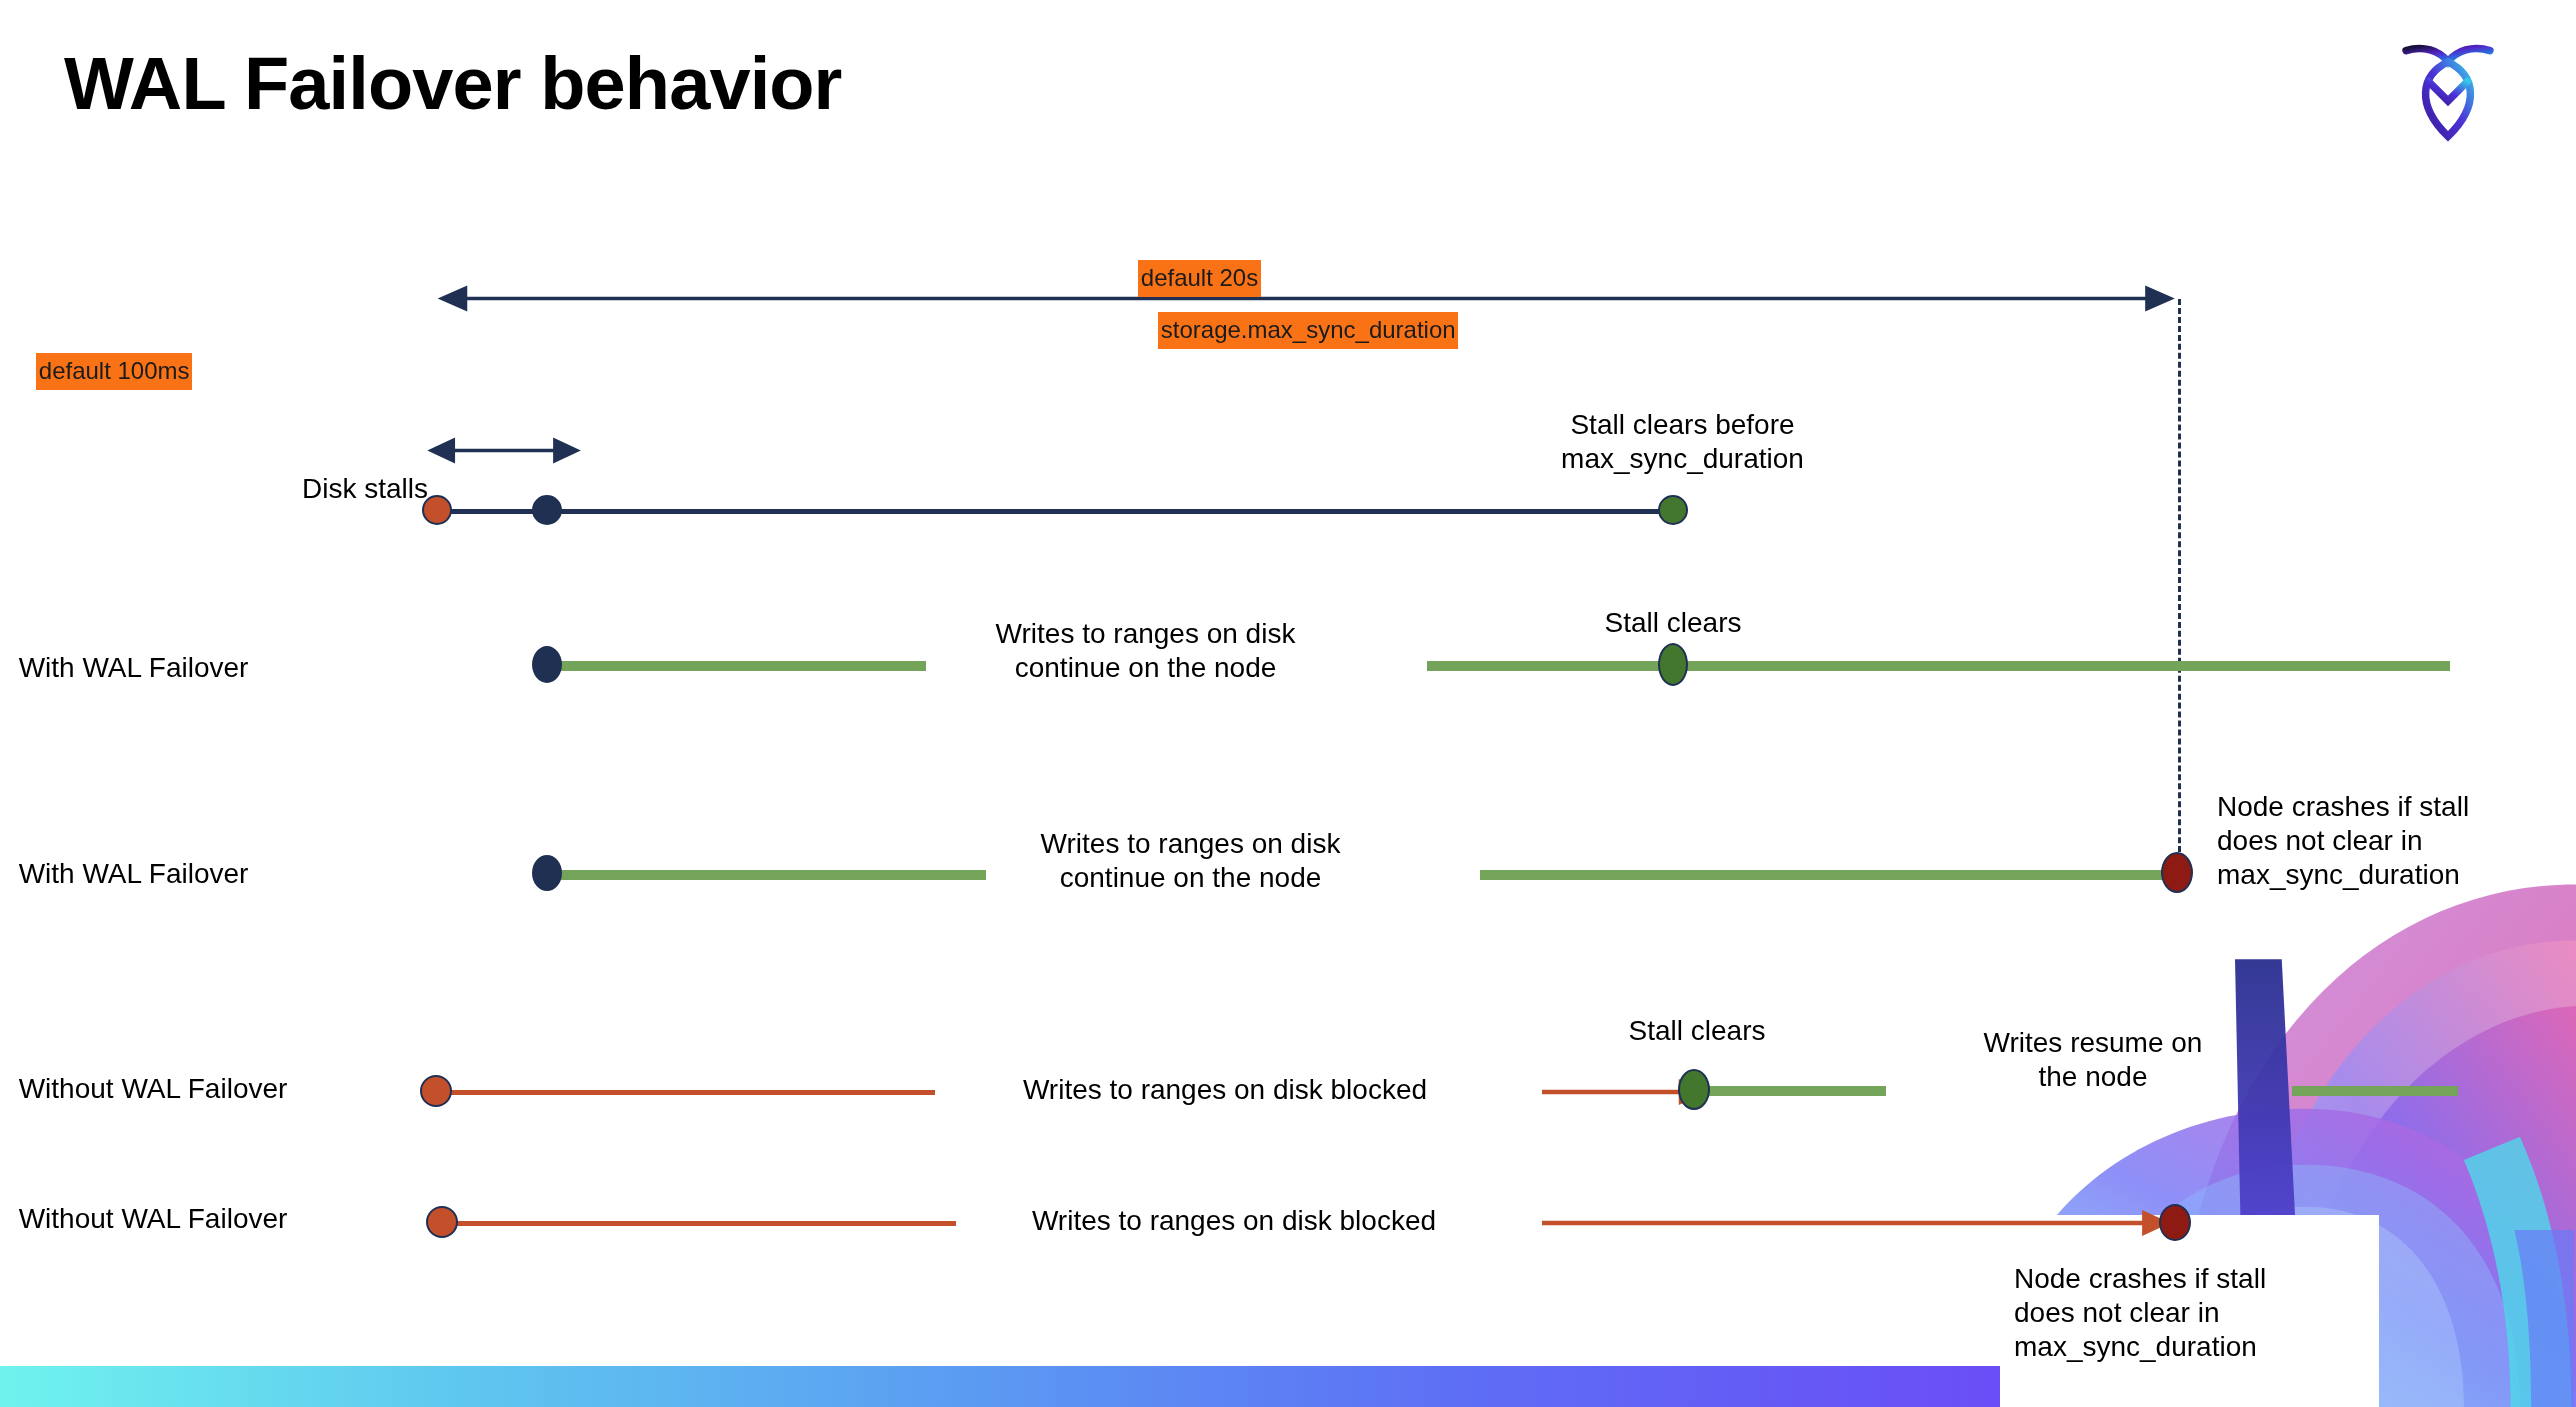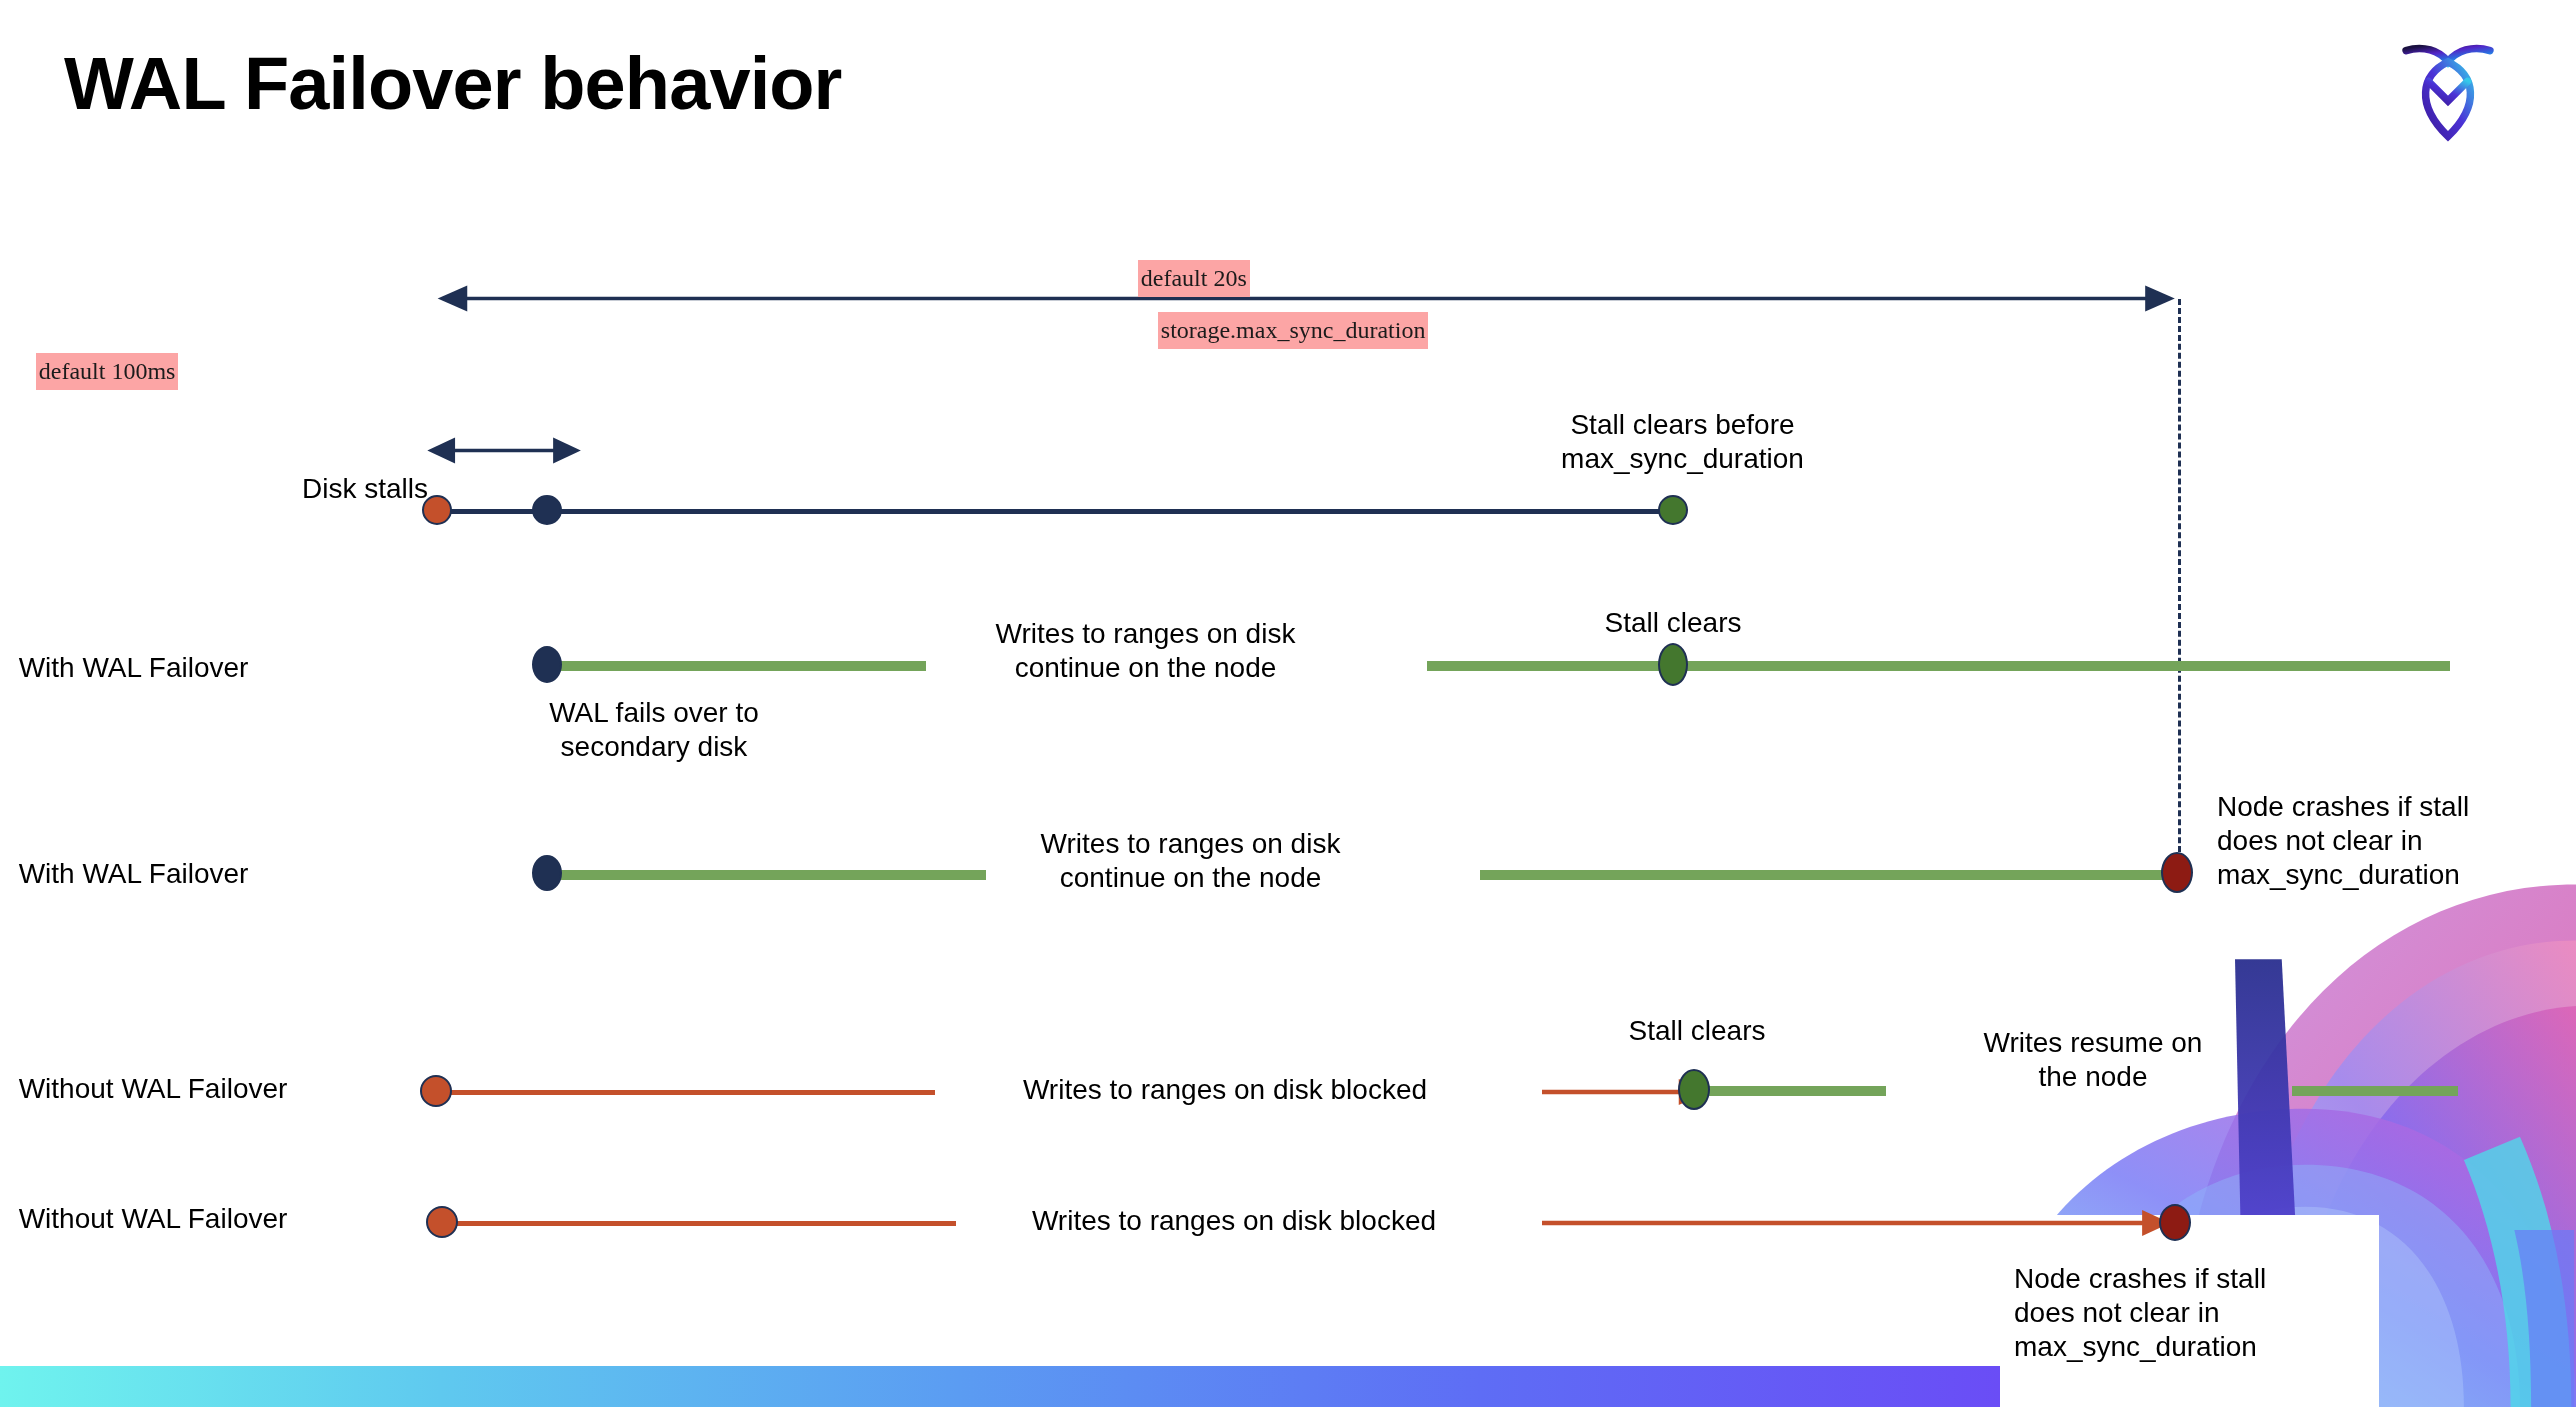--- a/index.html
+++ b/index.html
@@ -33,22 +33,22 @@
     font-size:74px;font-weight:bold;letter-spacing:-0.9px;
     color:#000;line-height:1.05;white-space:nowrap;
   }
 
   
   .logo{position:absolute;left:2393px;top:30px;width:110px;height:114px;}
 
   
   .code{
     position:absolute;
-    font-family:Liberation Serif, serif;
-    font-size:24px;color:#1b1b1b;background:#fca5a5;
+    font-family:Liberation Sans, sans-serif;
+    font-size:24px;color:#1b1b1b;background:#f97316;
     line-height:1.45;white-space:nowrap;padding:0.9px 2.8px;
   }
 
   
   .lbl{
     position:absolute;color:#000;font-size:28px;line-height:1.22;
     white-space:pre-line;
   }
   .lbl.c{text-align:center;}
   .lbl.l{text-align:left;}
@@ -190,22 +190,20 @@
 
   <div class="hline green-thick" style="left:547px;top:661px;width:379px;"></div>
   <div class="hline green-thick" style="left:1427px;top:661px;width:1023px;"></div>
 
   <div class="dot dot-navy" style="left:532px;top:646px;width:30px;height:37px;border-radius:50%;"></div>
   <div class="dot dot-green" style="left:1658px;top:643px;width:30px;height:43px;border-radius:50%;"></div>
 
   <div class="lbl c" style="left:935px;top:617px;width:421px;">Writes to ranges on disk
 continue on the node</div>
   <div class="lbl c" style="left:1533px;top:606px;width:280px;">Stall clears</div>
-  <div class="lbl c" style="left:467px;top:696px;width:374px;">WAL fails over to
-secondary disk</div>
 
   <div class="lbl" style="left:18.7px;top:857px;width:327px;text-align:left;">With WAL Failover</div>
 
   <div class="hline green-thick" style="left:547px;top:870px;width:439px;"></div>
   <div class="hline green-thick" style="left:1480px;top:870px;width:694px;"></div>
 
   <div class="dot dot-navy" style="left:532px;top:855px;width:30px;height:36px;"></div>
   <div class="dot dot-darkred" style="left:2161px;top:852px;width:32px;height:41px;"></div>
 
   <div class="lbl c" style="left:980px;top:827px;width:421px;">Writes to ranges on disk

